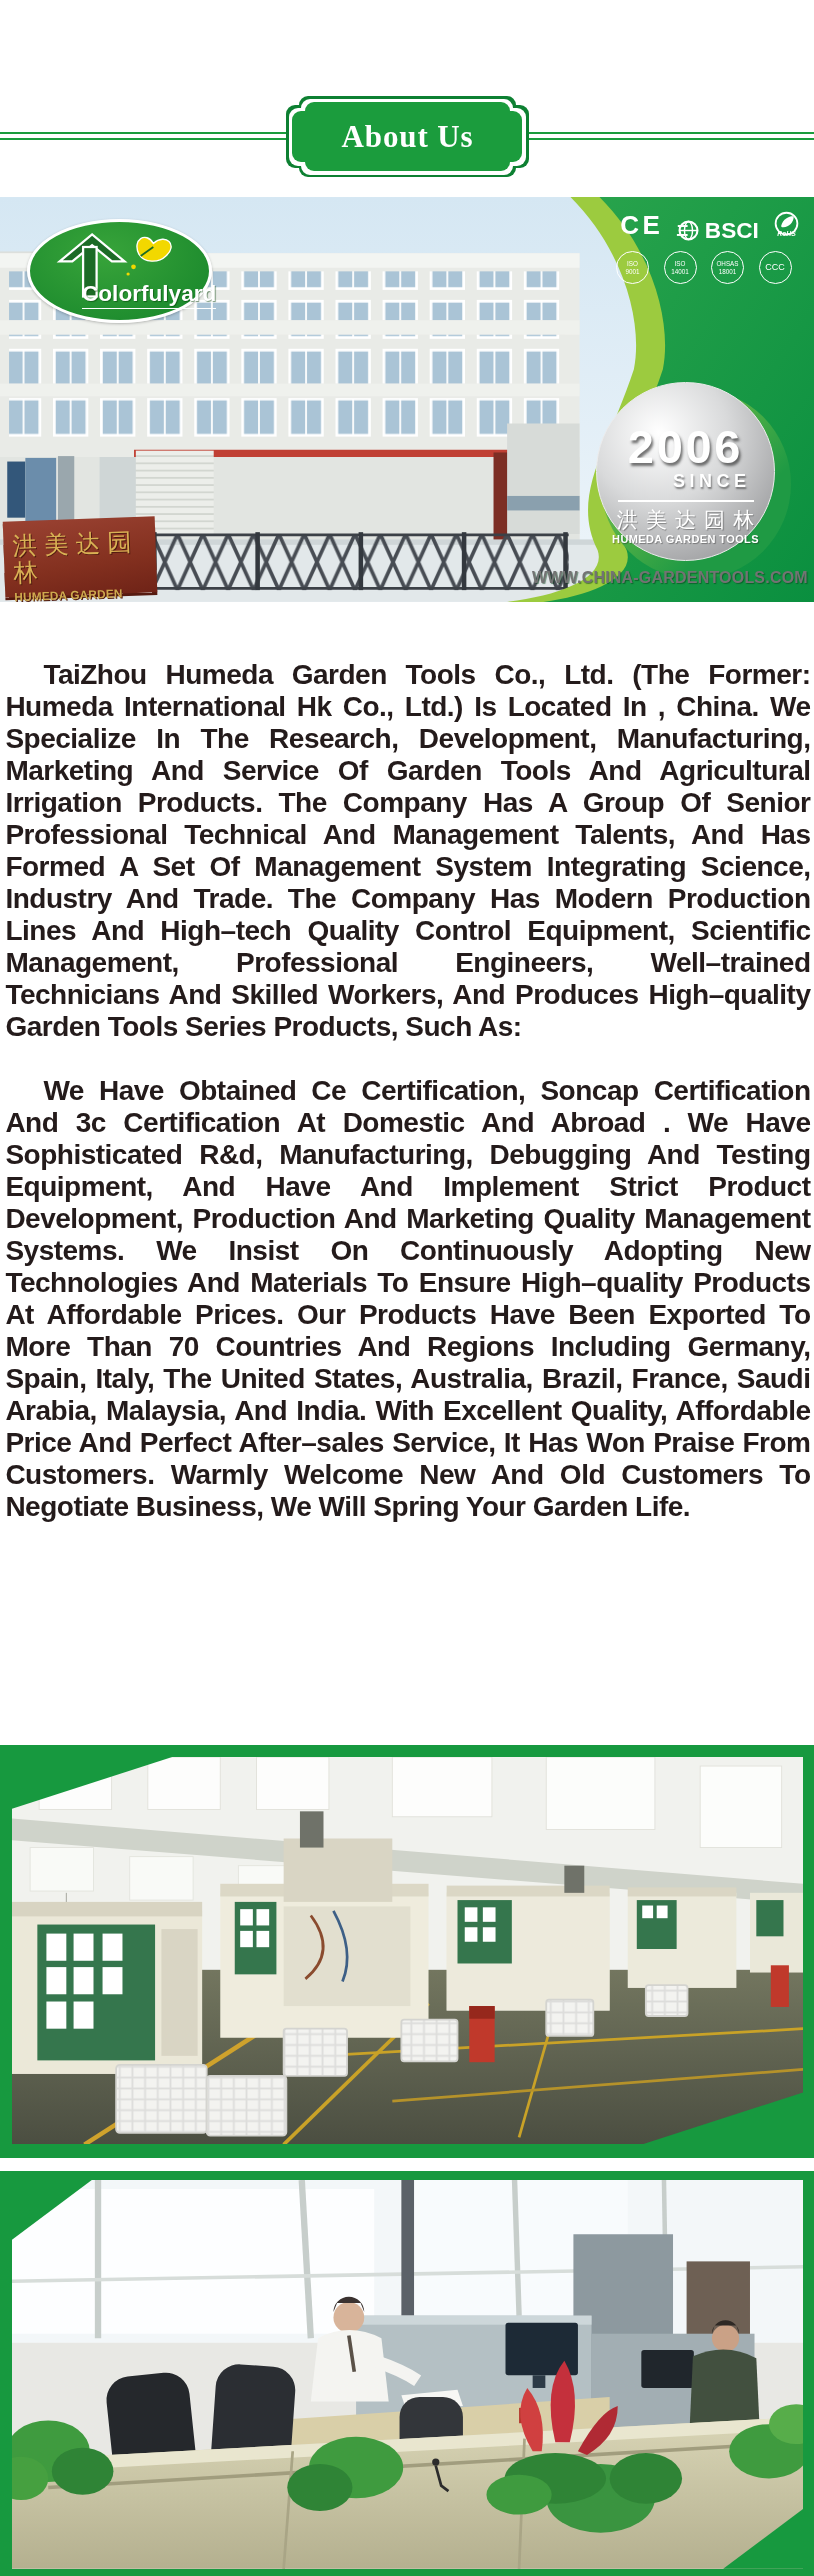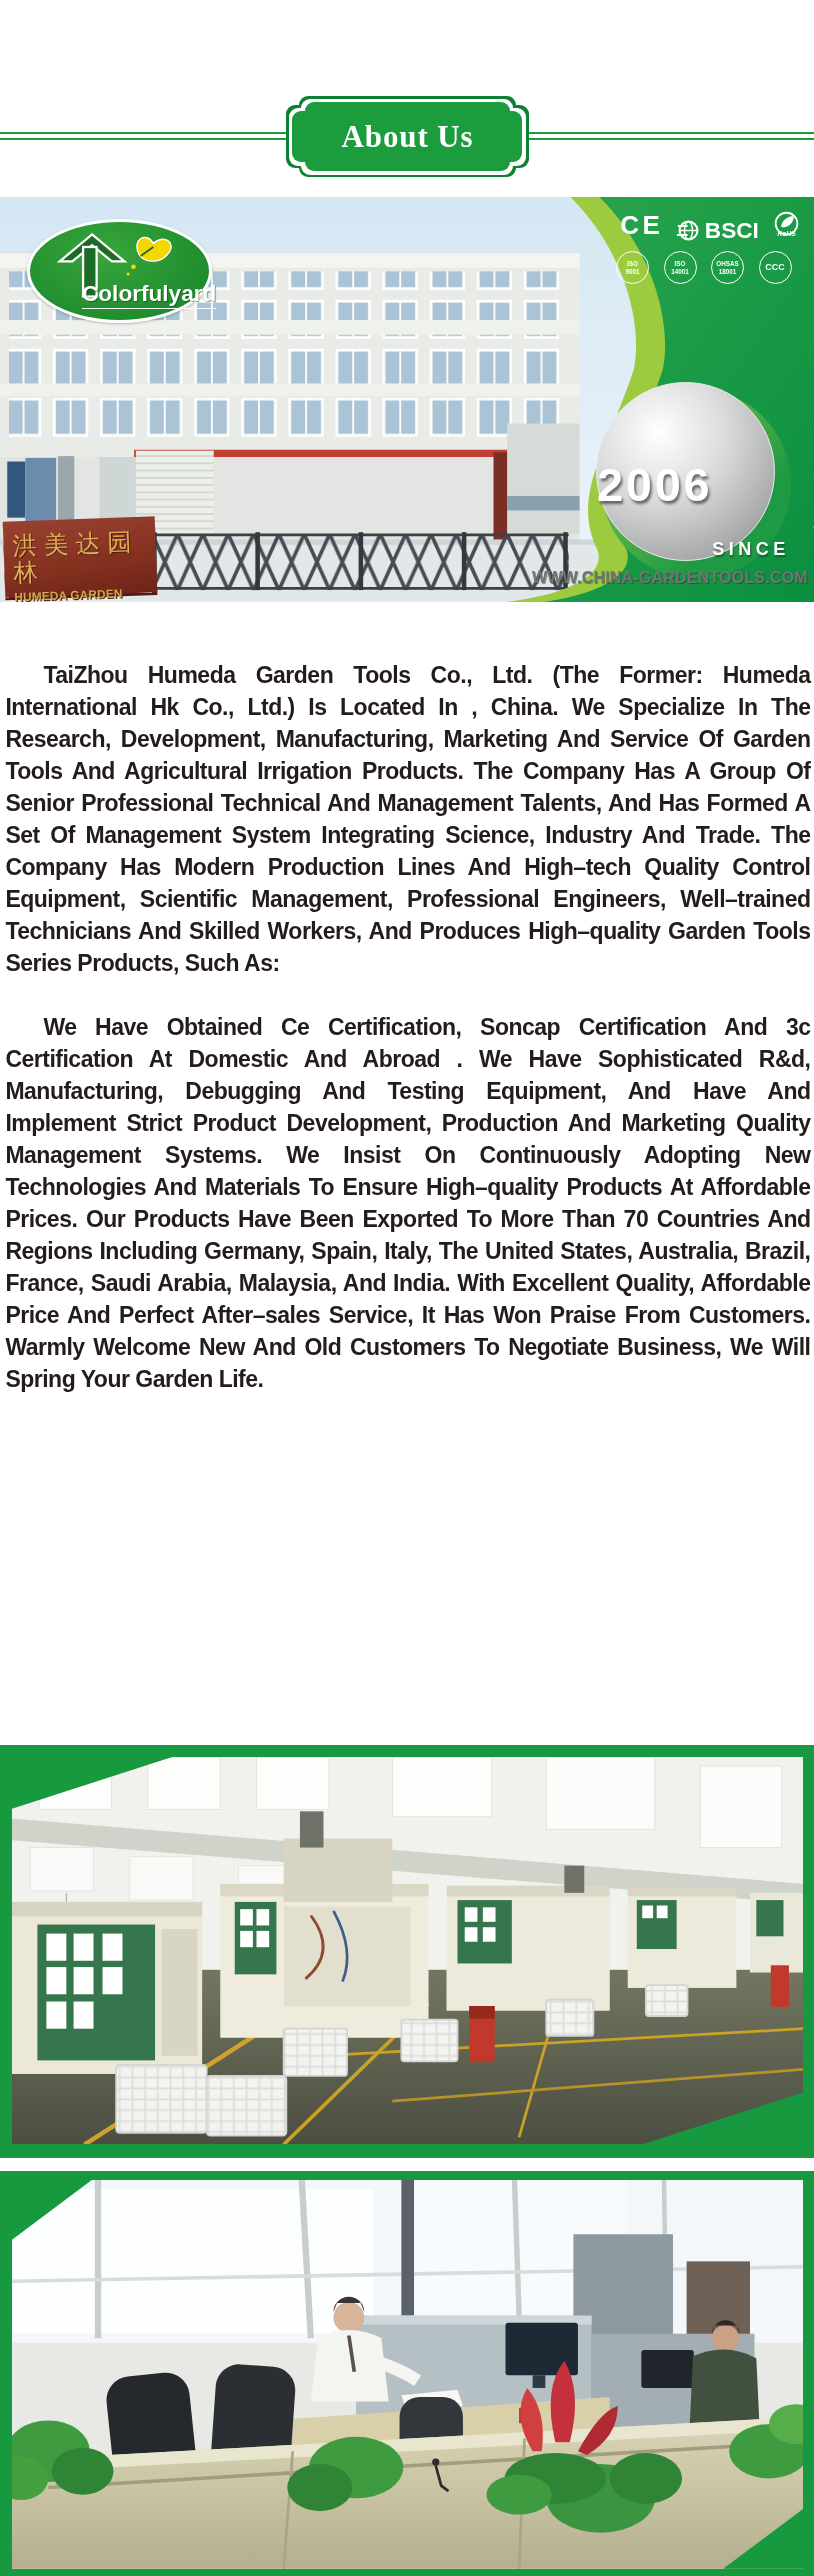--- a/index.html
+++ b/index.html
@@ -34,28 +34,28 @@
   .logo-art{position:absolute;left:22px;top:7.2px;}
   .logo-text{position:absolute;left:52px;bottom:11px;color:#fff;font-size:22.6px;font-weight:bold;
     border-bottom:1.8px solid #fff;padding-bottom:0.9px;letter-spacing:0;text-shadow:0.9px 0.9px 0.9px rgba(0,60,0,.5);}
 
   .certs-row1{position:absolute;top:12.7px;right:14.5px;display:flex;align-items:flex-start;gap:12.7px;color:#fff;}
   .cert-ce{font-size:26px;font-weight:bold;letter-spacing:3.6px;}
   .cert-bsci{display:flex;align-items:center;gap:3.6px;font-size:22.6px;font-weight:bold;margin-top:8px;}
   .certs-row2{position:absolute;top:54px;right:23.5px;display:flex;align-items:center;gap:14.5px;}
   .stamp{width:31px;height:31px;border:1.8px solid #fff;border-radius:50%;color:#fff;
     display:flex;flex-direction:column;align-items:center;justify-content:center;
-    font-size:6.3px;font-weight:bold;line-height:7.2px;text-align:right;}
+    font-size:6.3px;font-weight:normal;line-height:7.2px;text-align:right;}
   .stamp .big{font-size:9px;line-height:9px;letter-spacing:0;}
 
   .badge-ring{position:absolute;left:601px;top:192px;width:190px;height:190px;border-radius:50%;
     background:linear-gradient(135deg,#9ed04a,#1f9a44 70%);}
   .badge{position:absolute;left:596px;top:185px;width:177px;height:177px;border-radius:50%;
     background:radial-gradient(circle at 35% 28%,#ffffff,#d9dadb 40%,#9b9c9e 85%,#8a8b8d);
-    border:1.8px solid #ececec;display:flex;flex-direction:row;align-items:center;}
+    border:1.8px solid #ececec;display:flex;flex-direction:column;align-items:center;justify-content:center;}
   .badge-year{margin-top:25px;font-size:47px;font-weight:bold;color:#fff;letter-spacing:2.7px;line-height:47px;
     text-shadow:1.8px 2.7px 2.7px rgba(30,30,30,.6);}
   .badge-since{align-self:flex-end;margin-right:23.5px;font-size:18px;font-weight:bold;color:#fff;
     letter-spacing:4.5px;line-height:22px;text-shadow:0.9px 1.8px 1.8px rgba(30,30,30,.5);}
   .badge-divider{width:136px;height:1.8px;background:#fff;margin-top:8.1px;}
   .badge-cn{margin-top:6.3px;font-size:21px;color:#fff;letter-spacing:8.1px;text-indent:8.1px;line-height:23.5px;
     text-shadow:0.9px 0.9px 0.9px rgba(30,30,30,.4);}
   .badge-en{margin-top:1.8px;font-size:11px;font-weight:bold;color:#fff;letter-spacing:0.4px;
     text-shadow:0.9px 0.9px 0.9px rgba(30,30,30,.4);}
 
@@ -65,21 +65,21 @@
   .sign-cn{margin:11px 0 0 9px;font-size:24.4px;color:#d9b154;letter-spacing:7.2px;line-height:27px;
     text-shadow:0.9px 0.9px 0 #4f1a10;}
   .sign-en{margin:3.6px 0 0 9px;font-size:11.8px;font-weight:bold;color:#cfa94e;letter-spacing:0.2px;
     text-shadow:0.9px 0.9px 0 #4f1a10;}
 
   .hero-url{position:absolute;right:7.2px;top:372px;color:#737373;font-size:16px;font-weight:bold;
     letter-spacing:0.2px;text-shadow:0.9px 0.9px 0.9px rgba(0,60,20,.5);}
 
   
   .about{position:absolute;top:602px;left:0;width:815px;padding:57px 4.5px 0 5.4px;box-sizing:border-box;
-    color:#241b1b;font-size:23px;font-weight:bold;line-height:32px;text-align:justify;letter-spacing:-0.5px;}
+    color:#241b1b;font-size:28px;font-weight:bold;line-height:32px;text-align:justify;letter-spacing:-0.5px;}
   .about p{margin:0 0 32px 0;text-indent:38px;}
 
   
   .photo-frame{position:absolute;left:0;width:815px;background:#17993f;box-sizing:border-box;}
   .factory-frame{top:1745px;height:413px;padding:11.8px 11.8px 13.6px 11.8px;}
   .office-frame{top:2171px;height:405px;padding:9px 11.8px 7.2px 11.8px;}
   .photo-inner{position:relative;width:100%;height:100%;overflow:hidden;background:#e8e8e4;}
   .photo-inner svg{display:block;}
   .chamfer{position:absolute;background:#17993f;}
   .factory-frame .ch-tl{top:0;left:0;width:161px;height:52px;clip-path:polygon(0 0,100% 0,0 100%);}

